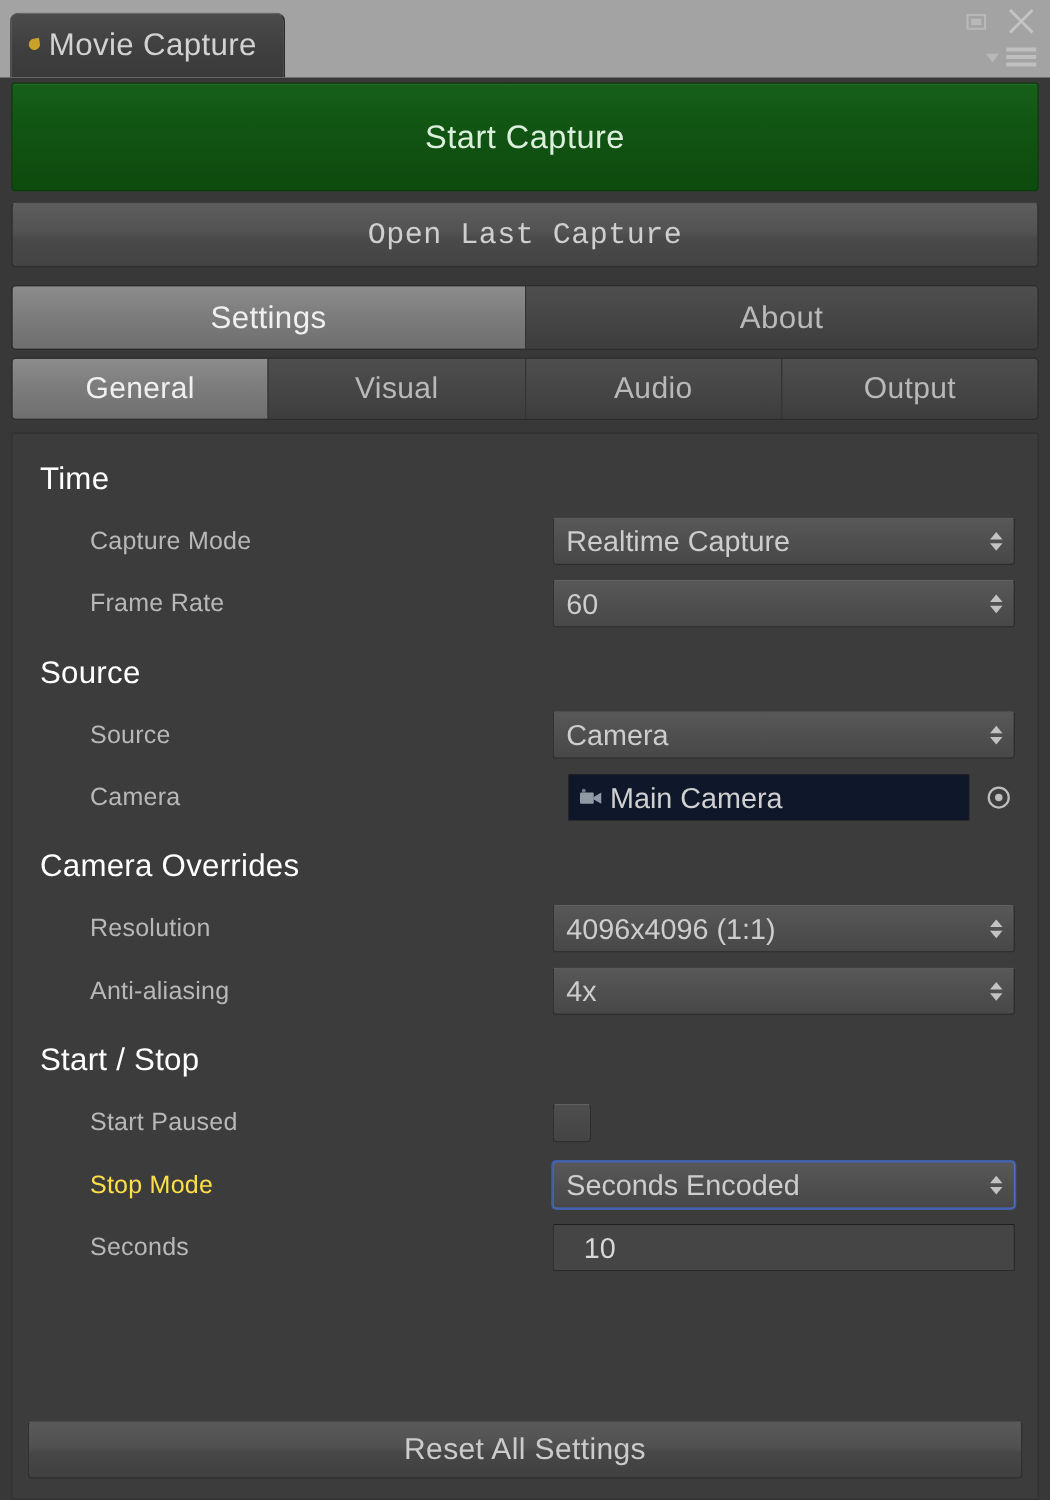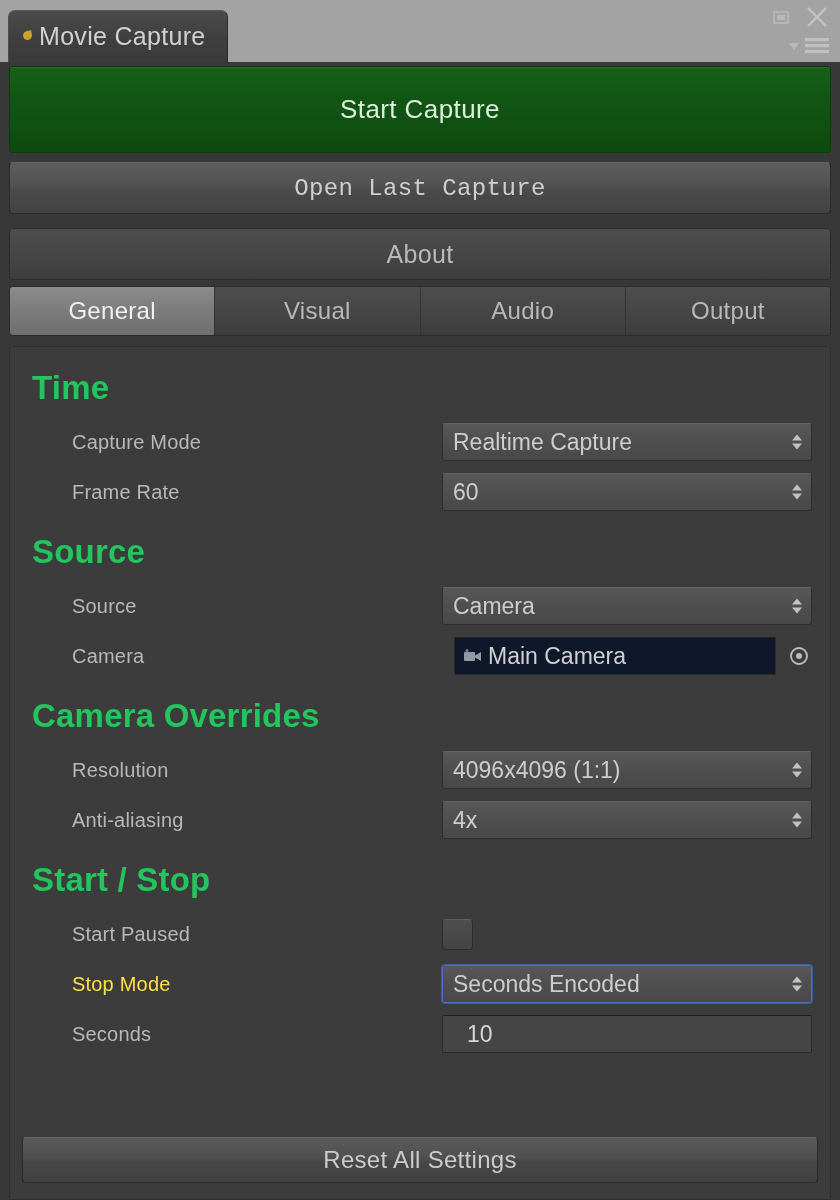--- a/index.html
+++ b/index.html
@@ -153,23 +153,23 @@
     background: #3c3c3c;
     border: 1px solid #303030;
     border-radius: 2px;
     padding: 22px 0 0 0;
     display: flex;
     flex-direction: column;
     overflow: hidden;
   }
 
   .sec-title {
-    font-size: 33px;
-    font-weight: bold;
-    color: #22c55e;
+    font-size: 25px;
+    font-weight: normal;
+    color: #ffffff;
     padding: 0 0 10px 22px;
     letter-spacing: .2px;
   }
   .sec-title.gap { padding-top: 16px; }
 
   .row {
     display: flex;
     align-items: center;
     height: 50px;
     padding: 0 18px 0 62px;
@@ -337,20 +337,21 @@
       </svg>
     </div>
   </div>
 
   <div class="body-pad">
     <button class="btn-capture">Start Capture</button>
     <button class="btn-grey">Open Last Capture</button>
 
     
     <div class="tabstrip">
+      <div class="tbtn active">Settings</div>
       <div class="tbtn">About</div>
     </div>
 
     
     <div class="tabstrip sub">
       <div class="tbtn active">General</div>
       <div class="tbtn">Visual</div>
       <div class="tbtn">Audio</div>
       <div class="tbtn">Output</div>
     </div>

